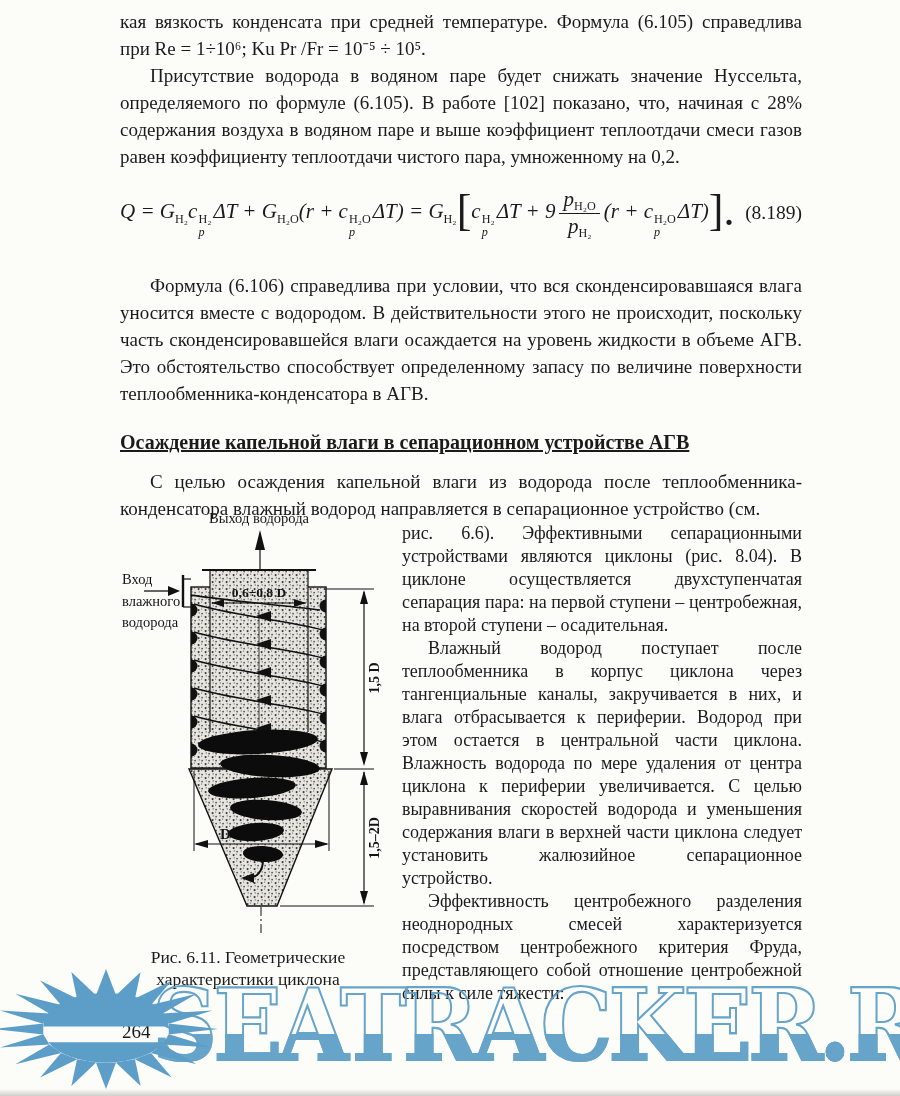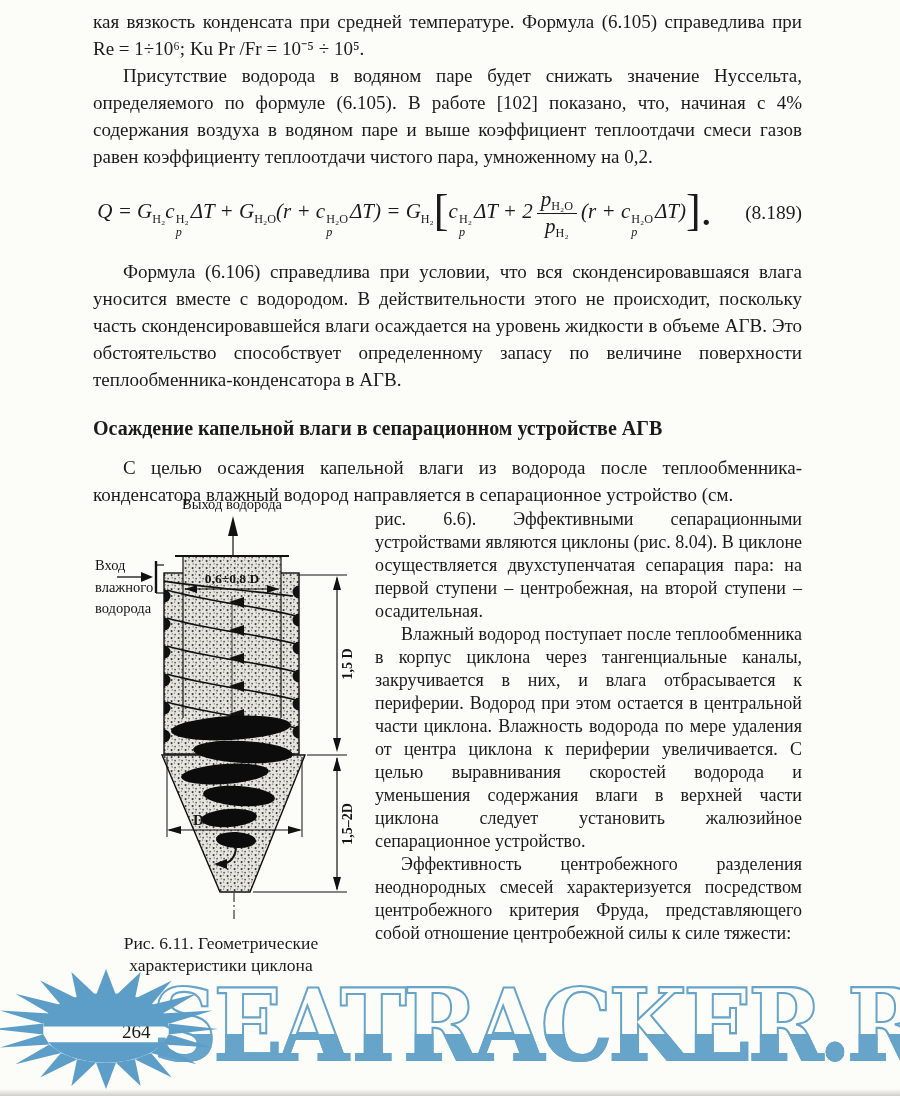--- a/index.html
+++ b/index.html
@@ -1,24 +1,24 @@
 <!DOCTYPE html>
 <html><head>
 <meta charset="utf-8">
 <style>
   html,body{margin:0;padding:0;}
   .page{position:relative;width:900px;height:1096px;background:#fcfcf9;overflow:hidden;
         font-family:"Liberation Serif",serif;color:#1b1b1b;}
-  .content{padding:8px 98px 0 93px;}
+  .content{padding:8px 98px 0 120px;}
   p.body{margin:0;text-align:justify;font-size:19px;line-height:27px;}
   p.body.indent{text-indent:30px;}
-  h2.section-heading{margin:22px 0 12px 0;font-size:20px;line-height:27px;font-weight:bold;}
+  h2.section-heading{margin:22px 0 12px 0;font-size:20px;line-height:27px;font-weight:bold;text-decoration:underline;}
 
   
-  .eq-row{display:flex;align-items:center;margin:10px 0 12px 0;min-height:66px;}
+  .eq-row{display:flex;align-items:center;margin:10px 0 26px 0;min-height:66px;}
   .eq-body{flex:1;text-align:center;font-style:italic;font-size:21px;line-height:1;white-space:nowrap;}
   .eq-body sub{font-size:0.58em;font-style:normal;vertical-align:-0.4em;letter-spacing:0;}
   .ss{display:inline-flex;flex-direction:column;align-items:flex-start;font-size:0.58em;
       line-height:1.05;vertical-align:-0.45em;font-style:normal;margin:0 2px 0 1px;}
   .ss sup,.ss sub{font-size:1em;vertical-align:baseline;position:static;}
   .ss sup{font-style:normal;}
   .ss sub{font-style:italic;}
   .frac{display:inline-block;vertical-align:middle;line-height:1.15;margin:0 4px;}
   .frac .num,.frac .den{display:block;padding:0 4px;}
   .frac .num{border-bottom:1.3px solid #1b1b1b;}
@@ -49,33 +49,33 @@
   .scan-edge{position:absolute;left:0;right:0;bottom:0;height:7px;
       background:linear-gradient(to bottom,rgba(200,199,195,0),#cfceca);z-index:6;}
 </style>
 </head>
 <body>
 
 <div class="page">
   <div class="content">
 
     <p class="body">кая вязкость конденсата при средней температуре. Формула (6.105) справедлива при Re = 1÷10⁶; Ku Pr /Fr = 10⁻⁵ ÷ 10⁵.</p>
-    <p class="body indent">Присутствие водорода в водяном паре будет снижать значение Нуссельта, определяемого по формуле (6.105). В работе [102] показано, что, начиная с 4% содержания воздуха в водяном паре и выше коэффициент теплоотдачи смеси газов равен коэффициенту теплоотдачи чистого пара, умноженному на 0,2.</p>
+    <p class="body indent">Присутствие водорода в водяном паре будет снижать значение Нуссельта, определяемого по формуле (6.105). В работе [102] показано, что, начиная с 28% содержания воздуха в водяном паре и выше коэффициент теплоотдачи смеси газов равен коэффициенту теплоотдачи чистого пара, умноженному на 0,2.</p>
 
     <div class="eq-row">
       <span class="eq-body"><span>Q = G</span><sub>H₂</sub><span>c</span><span class="ss">
             <sup>H₂</sup>
             <sub>p</sub>
           </span><span>ΔT + G</span><sub>H₂O</sub><span>(r + c</span><span class="ss">
             <sup>H₂O</sup>
             <sub>p</sub>
           </span><span>ΔT) = G</span><sub>H₂</sub><span class="bk">[</span><span>c</span><span class="ss">
             <sup>H₂</sup>
             <sub>p</sub>
-          </span><span>ΔT + 2</span><span class="frac"><span class="num"><span>p</span><sub>H₂O</sub></span><span class="den"><span>p</span><sub>H₂</sub></span></span><span>(r + c</span><span class="ss">
+          </span><span>ΔT + 9</span><span class="frac"><span class="num"><span>p</span><sub>H₂O</sub></span><span class="den"><span>p</span><sub>H₂</sub></span></span><span>(r + c</span><span class="ss">
             <sup>H₂O</sup>
             <sub>p</sub>
           </span><span>ΔT)</span><span class="bk">].</span></span>
       <span class="eq-num">(8.189)</span>
     </div>
 
     <p class="body indent">Формула (6.106) справедлива при условии, что вся сконденсировавшаяся влага уносится вместе с водородом. В действительности этого не происходит, поскольку часть сконденсировавшейся влаги осаждается на уровень жидкости в объеме АГВ. Это обстоятельство способствует определенному запасу по величине поверхности теплообменника-конденсатора в АГВ.</p>
 
     <h2 class="section-heading">Осаждение капельной влаги в сепарационном устройстве АГВ</h2>
 

